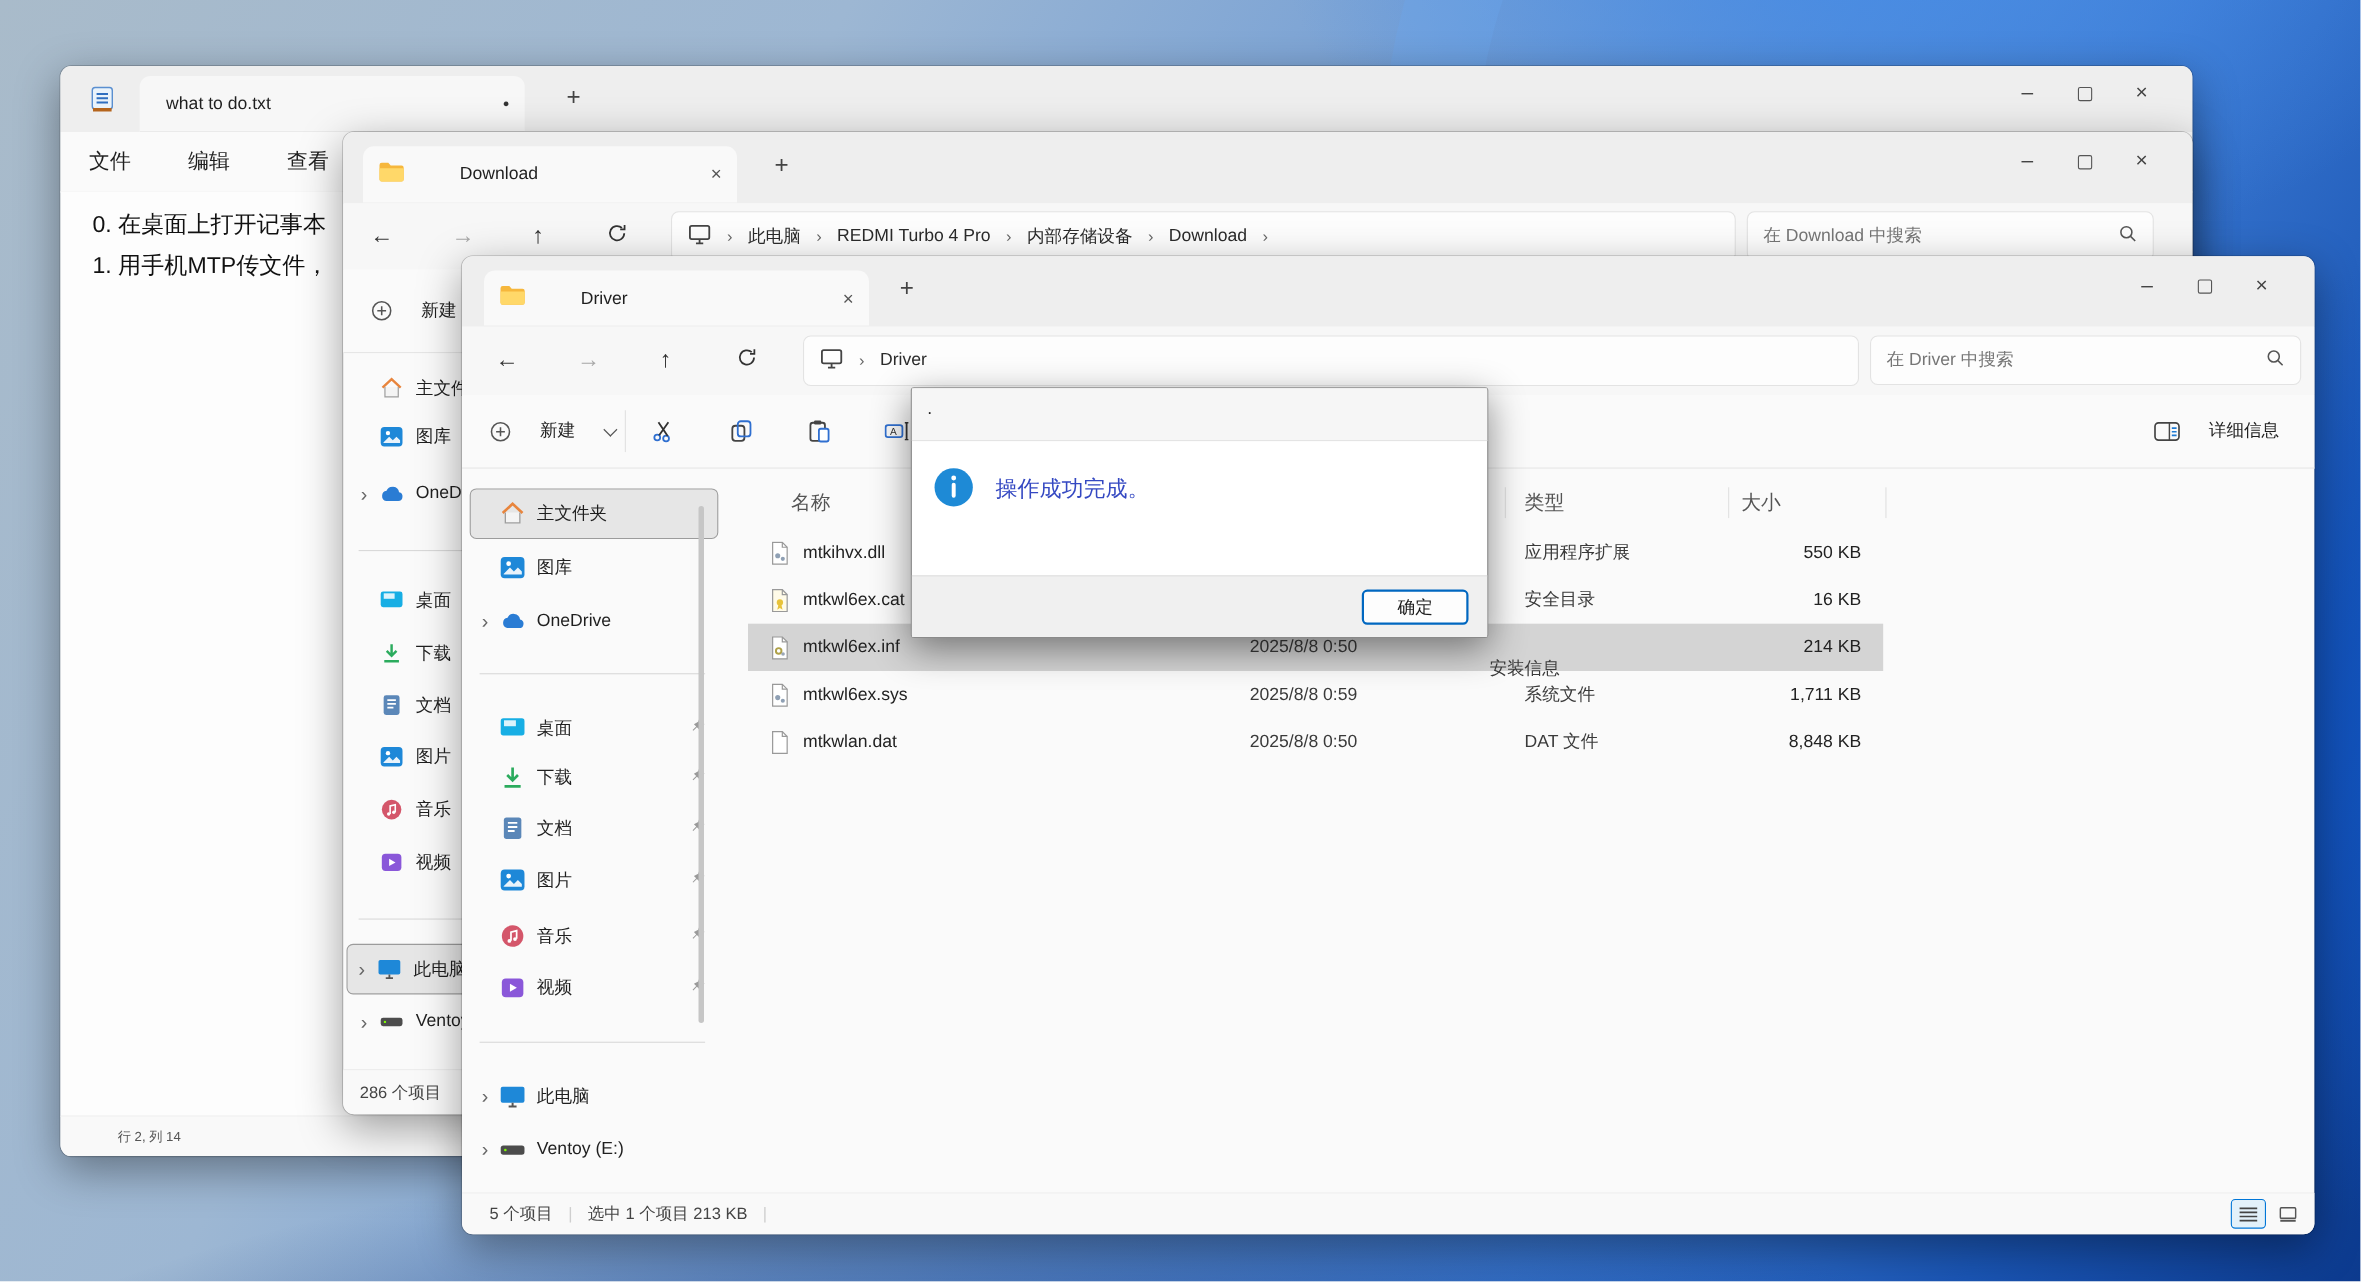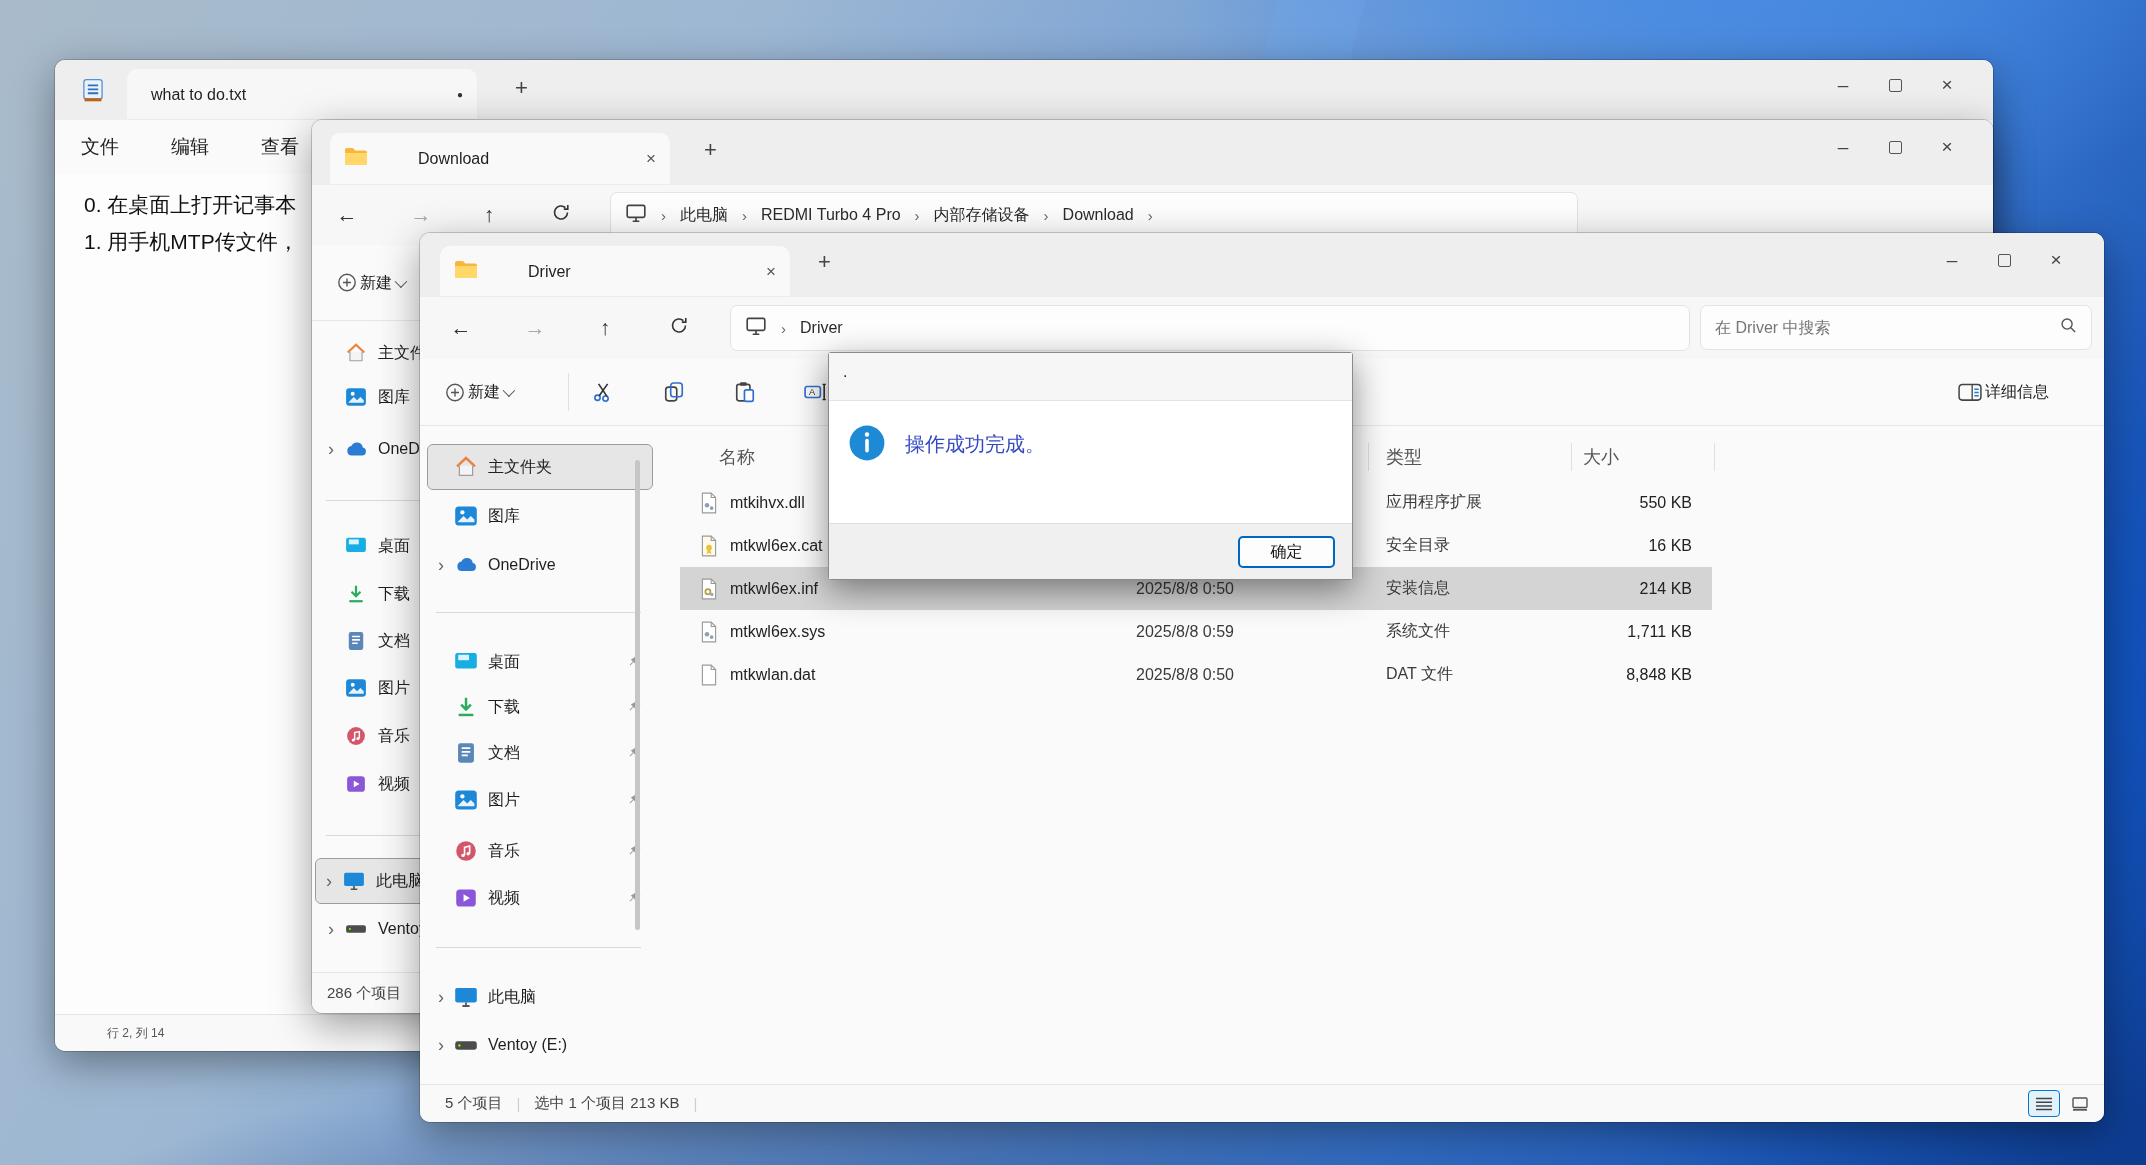--- a/index.html
+++ b/index.html
@@ -38,21 +38,21 @@
           width:34px;text-align:center;}
   .navbtn.dis{color:#a8a8a8;}
   .pill{position:absolute;background:#fdfdfd;border:1px solid #e3e3e3;border-radius:7px;
         display:flex;align-items:center;box-sizing:border-box;}
   .crumbs{display:flex;align-items:center;gap:14px;padding-left:14px;font-size:16px;color:#2b2b2b;white-space:nowrap;}
   .crumb-sep{color:#666;font-size:15px;}
   .searchpill input{border:none;outline:none;background:transparent;flex:1;
         font-size:16px;color:#333;padding:0 0 0 14px;font-family:inherit;}
   .searchpill input::placeholder{color:#767676;opacity:1;}
   .toolbar{position:absolute;left:0;right:0;background:#fafafa;border-bottom:1px solid #e6e6e6;}
-  .newbtn{position:absolute;display:flex;align-items:center;gap:3px;font-size:16px;color:#1f1f1f;}
+  .newbtn{position:absolute;display:flex;align-items:center;gap:26px;font-size:16px;color:#1f1f1f;}
   .tool-ic{position:absolute;top:50%;transform:translateY(-50%);width:44px;height:44px;
            display:flex;align-items:center;justify-content:center;}
   .vline{position:absolute;width:1px;background:#e0e0e0;}
   .chev-down{width:8px;height:8px;border-right:1.6px solid #555;border-bottom:1.6px solid #555;
              transform:rotate(45deg) translateY(-2px);display:inline-block;}
   
   .sbi{position:absolute;display:flex;align-items:center;height:44px;border-radius:5px;}
   .sbi .exp{width:26px;text-align:center;color:#666;font-size:18px;}
   .sbi .noexp{width:26px;}
   .sbi .sic{width:24px;height:24px;margin-right:10px;display:flex;align-items:center;justify-content:center;}
@@ -178,20 +178,29 @@
         <span>此电脑</span>
         <span class="crumb-sep">›</span>
         <span>REDMI Turbo 4 Pro</span>
         <span class="crumb-sep">›</span>
         <span>内部存储设备</span>
         <span class="crumb-sep">›</span>
         <span>Download</span>
         <span class="crumb-sep">›</span>
       </div>
     </div>
+    <div class="pill searchpill" style="left:1276px;top:7px;width:370px;height:45px;">
+      <input placeholder="在 Download 中搜索" style="">
+      <span style="margin-right:14px;">
+        <svg width="17" height="17" viewBox="0 0 18 18">
+            <circle cx="7.5" cy="7.5" r="5.3" fill="none" stroke="#555" stroke-width="1.5"></circle>
+            <path d="M11.5 11.5l4.5 4.5" stroke="#555" stroke-width="1.5"></path>
+          </svg>
+      </span>
+    </div>
   </div>
   <div class="toolbar" style="top:125px;height:75px;">
     <div class="newbtn" style="left:25px;top:50%;transform:translateY(-50%);">
       <svg width="20" height="20" viewBox="0 0 20 20">
           <circle cx="10" cy="10" r="8.2" fill="none" stroke="#555" stroke-width="1.4"></circle>
           <path d="M10 6v8M6 10h8" stroke="#555" stroke-width="1.4"></path>
         </svg>
       <span>新建</span>
       <span class="chev-down"></span>
     </div>
@@ -597,21 +606,21 @@
       <span class="fcell" style="left:20px;">
           <svg width="18" height="22" viewBox="0 0 16 20">
             <path d="M2 1h8l4 4v14H2z" fill="#fff" stroke="#999"></path>
             <path d="M10 1v4h4" fill="none" stroke="#999"></path>
             <circle cx="7" cy="12.5" r="2.3" fill="none" stroke="#b0a24a" stroke-width="1.6"></circle>
             <circle cx="10.6" cy="15" r="1.5" fill="#9aa7b8"></circle>
           </svg>
         </span>
       <span class="fcell f-name" style="left:50px;">mtkwl6ex.inf</span>
       <span class="fcell f-date" style="left:390px;width:230px;justify-content:center;">2025/8/8 0:50</span>
-      <span class="fcell f-type" style="left:706px;">安装信息</span>
+      <span class="fcell f-type" style="left:674px;margin-top:20px;">安装信息</span>
       <span class="fcell f-size" style="right:20px;width:140px;justify-content:flex-end;">214 KB</span>
     </div>
     <div class="frow" style="left:260px;top:377px;width:1032px;">
       <span class="fcell" style="left:20px;">
           <svg width="18" height="22" viewBox="0 0 16 20">
             <path d="M2 1h8l4 4v14H2z" fill="#fff" stroke="#999"></path>
             <path d="M10 1v4h4" fill="none" stroke="#999"></path>
             <circle cx="6.2" cy="12" r="2.1" fill="#8fa0b4"></circle>
             <circle cx="10.4" cy="14.6" r="1.7" fill="#8fa0b4"></circle>
           </svg>

